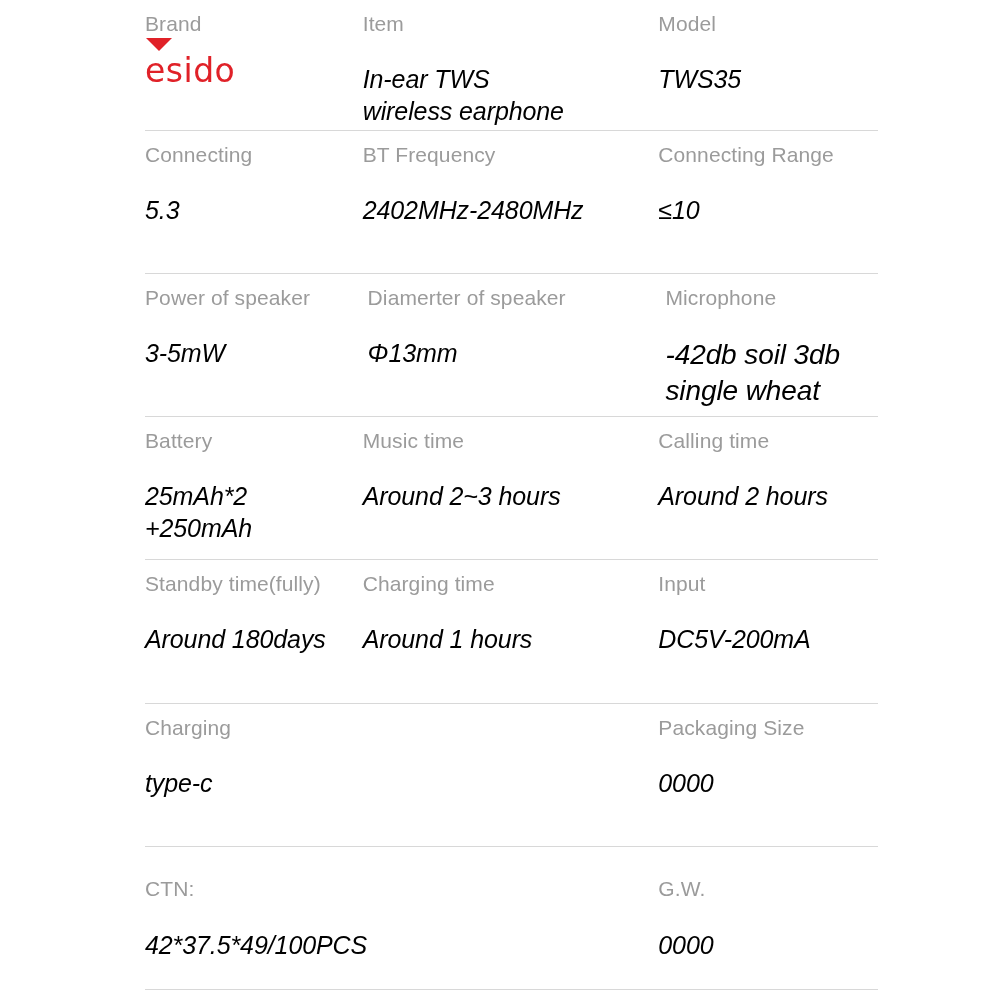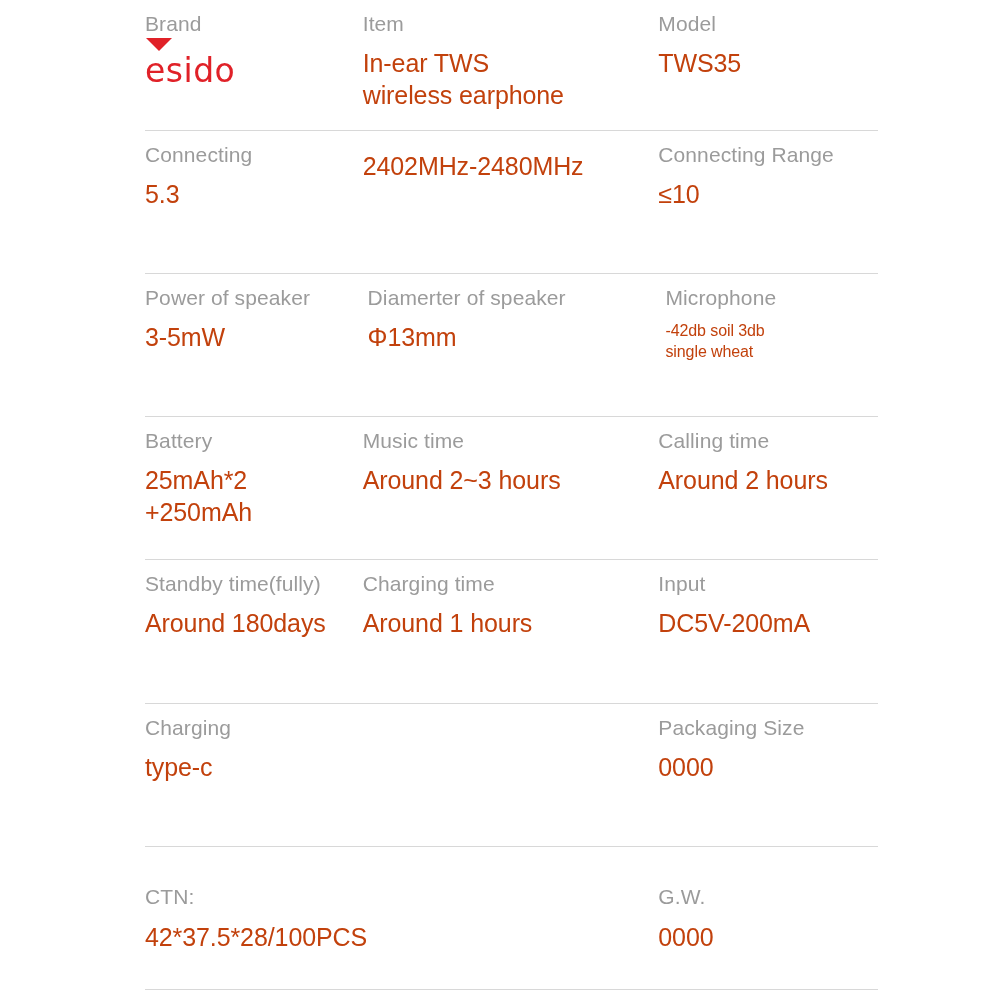--- a/index.html
+++ b/index.html
@@ -40,29 +40,30 @@
   .label {
     font-size: 21px;
     color: #9b9b9b;
     font-weight: 400;
     line-height: 1.35;
     letter-spacing: 0.1px;
     white-space: nowrap;
   }
   .value {
     font-size: 25px;
-    color: #c2410c;
+    color: #000000;
     font-weight: 400;
     line-height: 1.28;
     letter-spacing: -0.1px;
-    margin-top: 9px;
+    margin-top: 25px;
     white-space: pre-line;
+    font-style: italic;
   }
   .value.small {
-    font-size: 16px;
+    font-size: 28px;
   }
 
   
   .c1 { width: 218px; }
   .c2 { width: 296px; }
   .c3 { width: 220px; }
 
   .r1 { height: 131px; }
   .r2 { height: 143px; }
   .r3 { height: 143px; gap: 12px; }
@@ -130,20 +131,21 @@
       <div class="value">TWS35</div>
     </div>
   </div>
 
   <div class="row r2">
     <div class="cell c1">
       <div class="label">Connecting</div>
       <div class="value">5.3</div>
     </div>
     <div class="cell c2">
+      <div class="label">BT Frequency</div>
       <div class="value">2402MHz-2480MHz</div>
     </div>
     <div class="cell c3">
       <div class="label">Connecting Range</div>
       <div class="value">≤10</div>
     </div>
   </div>
 
   <div class="row r3">
     <div class="cell c1">
@@ -199,21 +201,21 @@
     </div>
     <div class="cell c3">
       <div class="label">Packaging Size</div>
       <div class="value">0000</div>
     </div>
   </div>
 
   <div class="row r7">
     <div class="cell c-wide1">
       <div class="label">CTN:</div>
-      <div class="value">42*37.5*28/100PCS</div>
+      <div class="value">42*37.5*49/100PCS</div>
     </div>
     <div class="cell c3">
       <div class="label">G.W.</div>
       <div class="value">0000</div>
     </div>
   </div>
 
 </div>
 
 </body></html>

